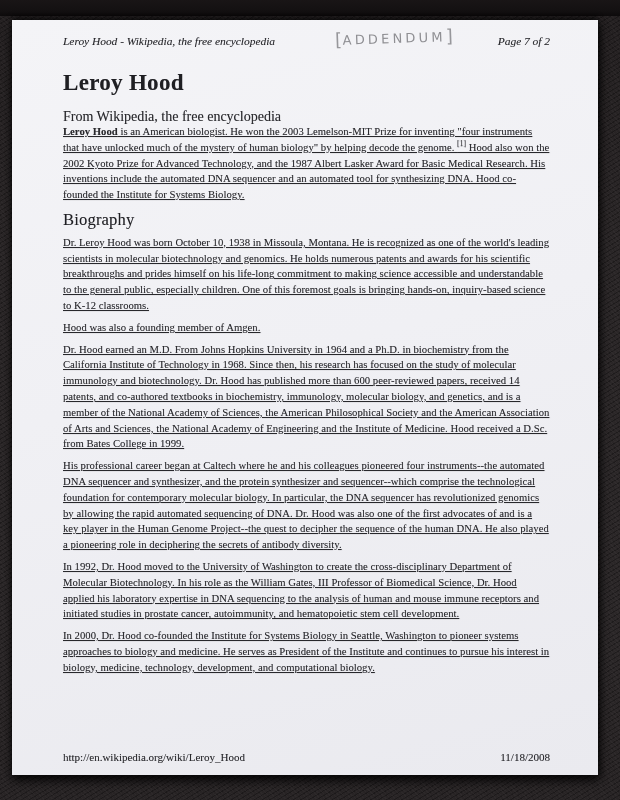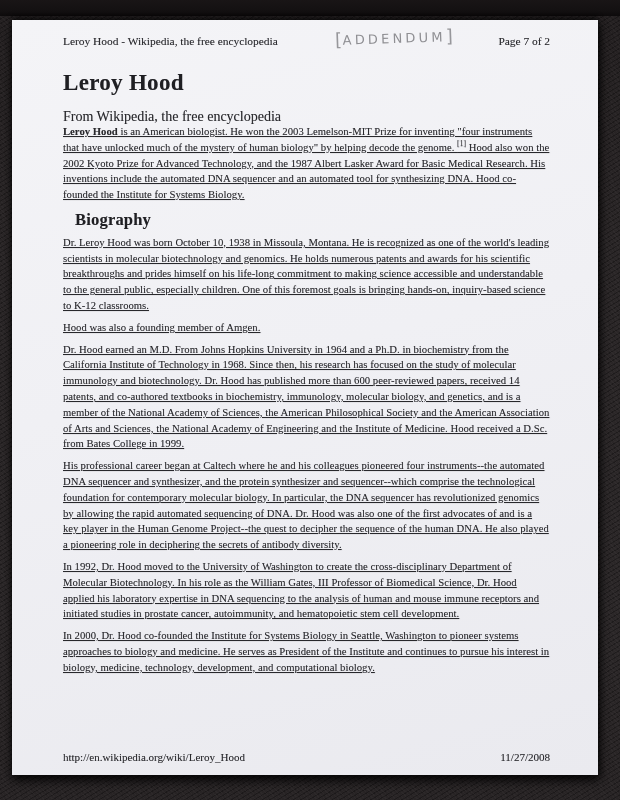--- a/index.html
+++ b/index.html
@@ -31,20 +31,21 @@
       0 -3px 5px rgba(0,0,0,0.55),
       0 6px 9px rgba(0,0,0,0.7),
       4px 3px 7px rgba(0,0,0,0.35);
     color: #28282c;
     text-shadow: 0.2px 0.2px 0.4px rgba(55,55,60,0.35);
   }
   .header-row {
     position: absolute; top: 15px; left: 51px; width: 487px;
     display: flex; justify-content: space-between;
     font-size: 11.4px;
+    font-style: italic;
   }
   .addendum {
     position: absolute; left: 323px; top: 6px;
     color: #8f8f93;
     font-family: "DejaVu Sans", sans-serif;
     font-size: 13px; font-weight: 400;
     letter-spacing: 3.2px;
     transform: rotate(-2deg);
     text-shadow: none;
     white-space: nowrap;
@@ -66,22 +67,22 @@
   }
   .content {
     position: absolute; left: 51px; top: 104px;
     width: 487px;
     font-size: 10.6px;
     line-height: 15.8px;
     letter-spacing: 0.05px;
   }
   .content p { margin: 0 0 6px 0; text-decoration: underline; }
   .content h2 {
-    font-size: 16.5px; font-weight: 700;
-    margin: 9px 0 7px 12px;
+    font-size: 16.5px; font-weight: 400;
+    margin: 9px 0 7px 0;
     color: #1f1f23;
     letter-spacing: 0.2px;
   }
   sup.ref { font-size: 7.5px; vertical-align: super; line-height: 0; }
   b.lead-bold { font-weight: 700; }
   .footer-row {
     position: absolute; top: 731px; left: 51px; width: 487px;
     display: flex; justify-content: space-between;
     font-size: 11px;
   }
@@ -113,17 +114,17 @@
       <p>Dr. Leroy Hood was born October 10, 1938 in Missoula, Montana. He is recognized as one of the world's leading scientists in molecular biotechnology and genomics. He holds numerous patents and awards for his scientific breakthroughs and prides himself on his life-long commitment to making science accessible and understandable to the general public, especially children. One of this foremost goals is bringing hands-on, inquiry-based science to K-12 classrooms.</p>
       <p>Hood was also a founding member of Amgen.</p>
       <p>Dr. Hood earned an M.D. From Johns Hopkins University in 1964 and a Ph.D. in biochemistry from the California Institute of Technology in 1968. Since then, his research has focused on the study of molecular immunology and biotechnology. Dr. Hood has published more than 600 peer-reviewed papers, received 14 patents, and co-authored textbooks in biochemistry, immunology, molecular biology, and genetics, and is a member of the National Academy of Sciences, the American Philosophical Society and the American Association of Arts and Sciences, the National Academy of Engineering and the Institute of Medicine. Hood received a D.Sc. from Bates College in 1999.</p>
       <p>His professional career began at Caltech where he and his colleagues pioneered four instruments--the automated DNA sequencer and synthesizer, and the protein synthesizer and sequencer--which comprise the technological foundation for contemporary molecular biology. In particular, the DNA sequencer has revolutionized genomics by allowing the rapid automated sequencing of DNA. Dr. Hood was also one of the first advocates of and is a key player in the Human Genome Project--the quest to decipher the sequence of the human DNA. He also played a pioneering role in deciphering the secrets of antibody diversity.</p>
       <p>In 1992, Dr. Hood moved to the University of Washington to create the cross-disciplinary Department of Molecular Biotechnology. In his role as the William Gates, III Professor of Biomedical Science, Dr. Hood applied his laboratory expertise in DNA sequencing to the analysis of human and mouse immune receptors and initiated studies in prostate cancer, autoimmunity, and hematopoietic stem cell development.</p>
       <p>In 2000, Dr. Hood co-founded the Institute for Systems Biology in Seattle, Washington to pioneer systems approaches to biology and medicine. He serves as President of the Institute and continues to pursue his interest in biology, medicine, technology, development, and computational biology.</p>
     </div>
 
     <div class="footer-row">
       <span>http://en.wikipedia.org/wiki/Leroy_Hood</span>
-      <span>11/27/2008</span>
+      <span>11/18/2008</span>
     </div>
 
   </div>
 </div>
 
 </body></html>

